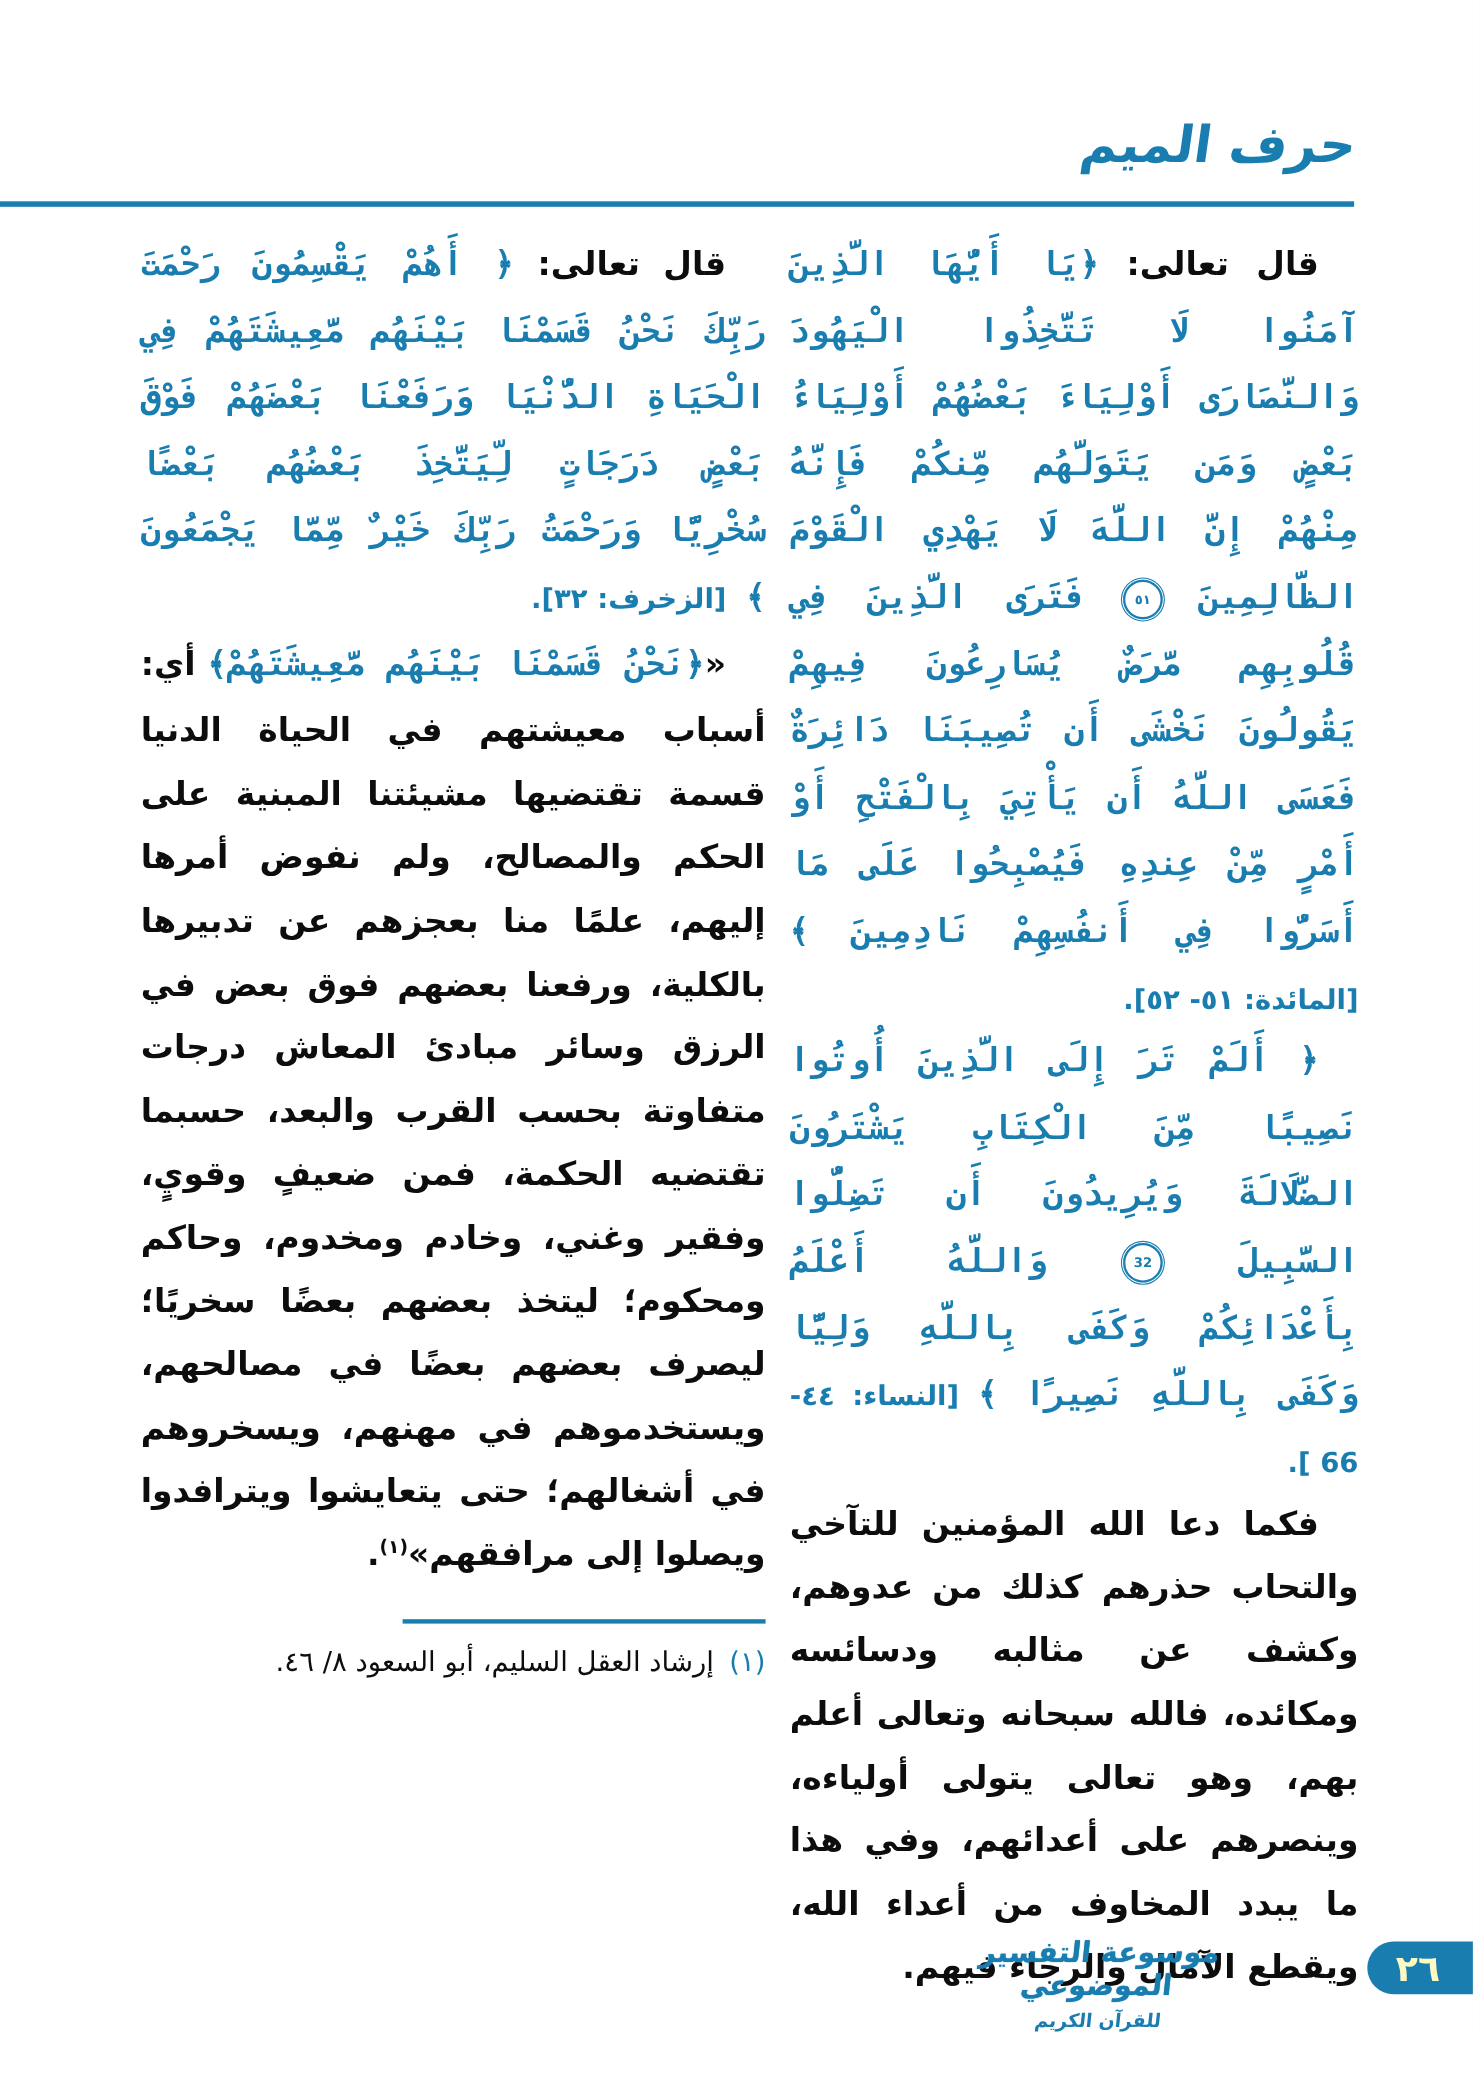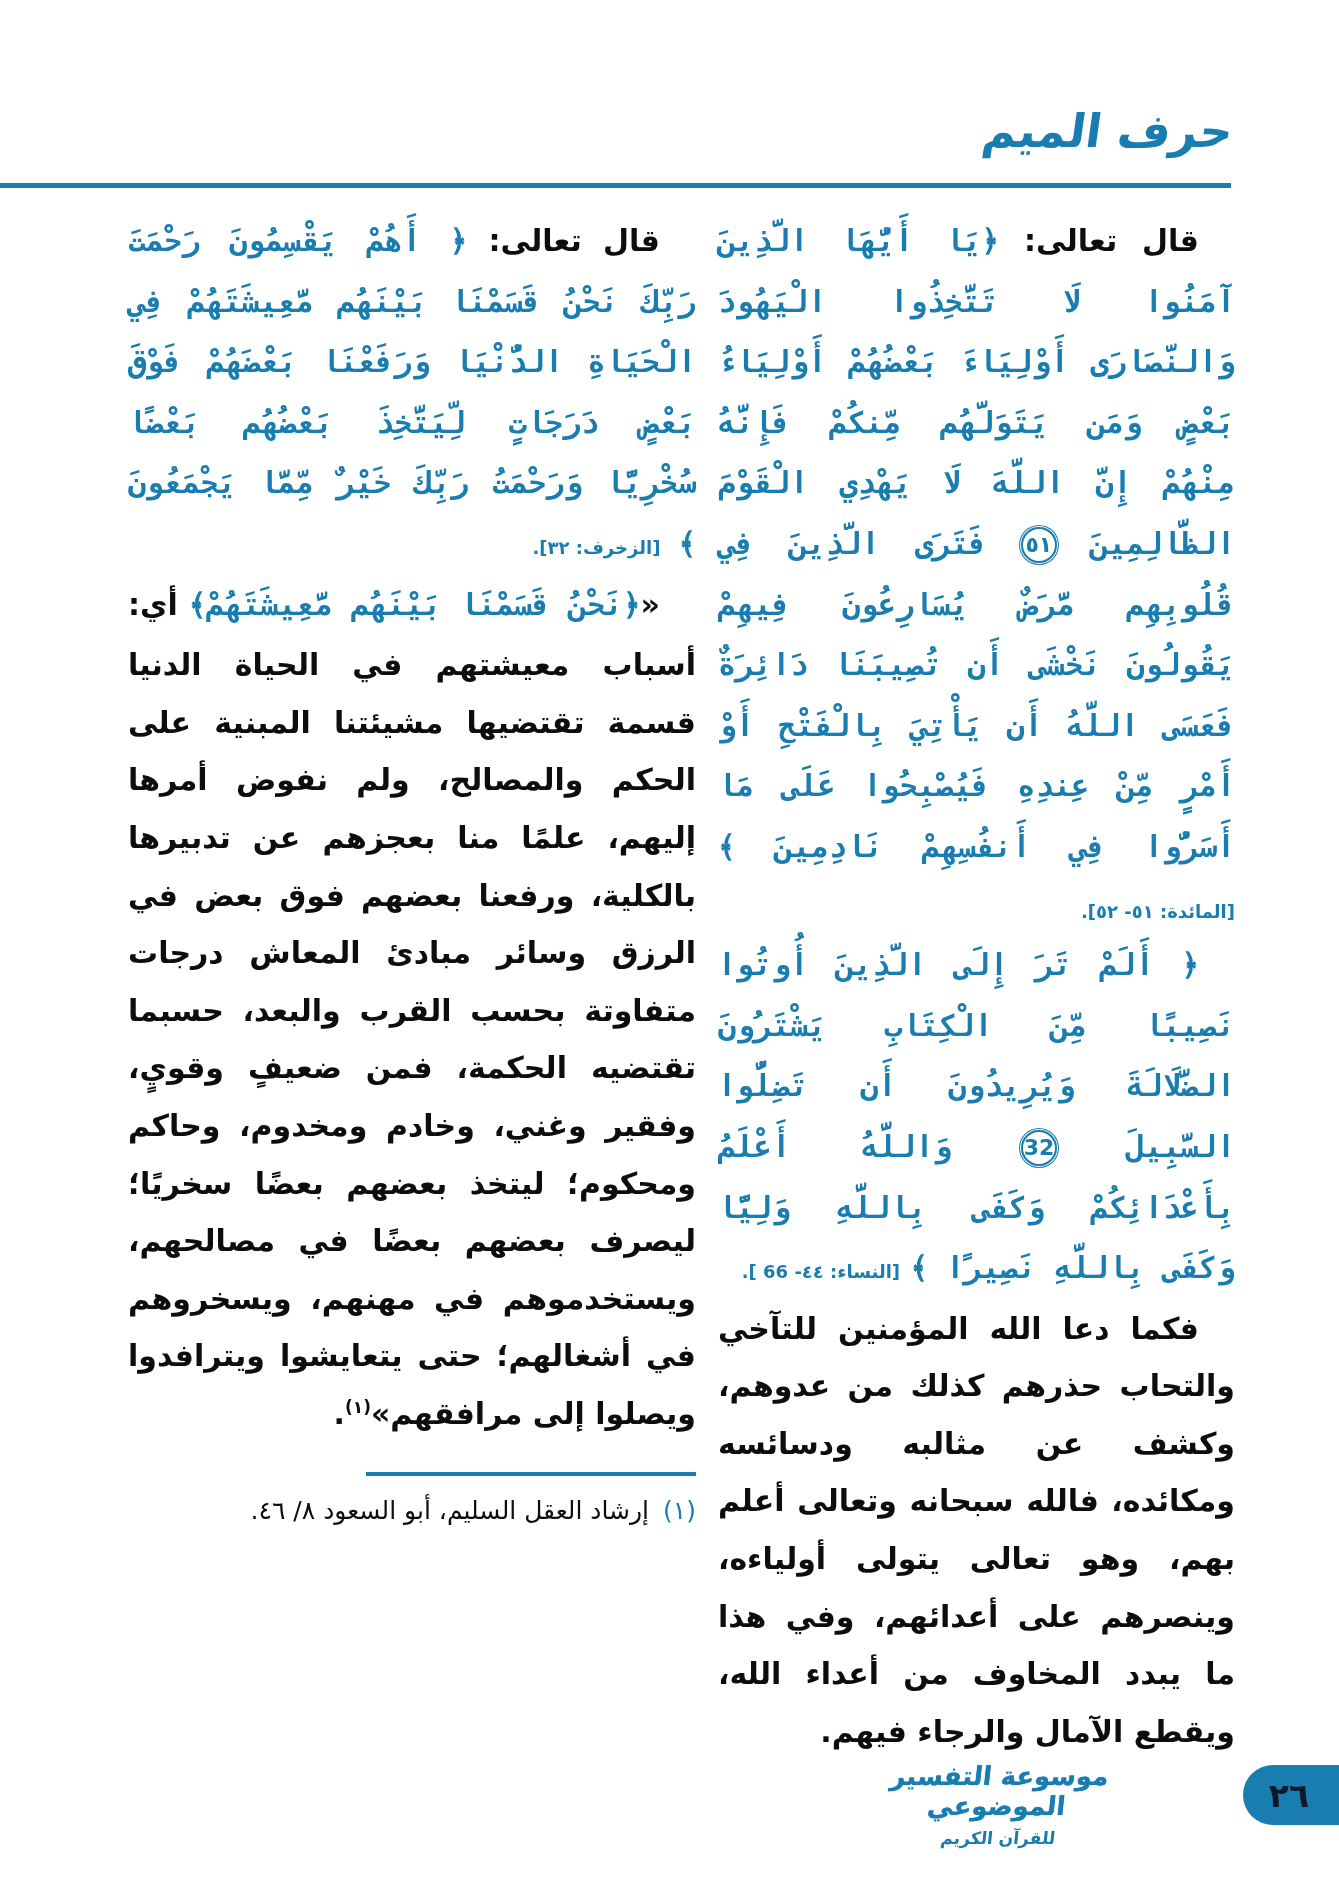--- a/index.html
+++ b/index.html
@@ -49,30 +49,30 @@
     font-size:30px;
     font-weight:bold;
     line-height:1.92;
     text-align:justify;
   }
   .col-right{width:517px;}
   .col-left{width:568px;}
   .col p{margin:0;}
   .indent{text-indent:36px;}
   .quran{color:var(--accent);font-family:Liberation Mono, monospace;}
-  .ref{color:var(--accent);font-size:18px;}
+  .ref{color:var(--accent);font-size:25px;}
   .vnum{
     display:inline-flex;
     align-items:center;justify-content:center;
     width:36px;height:36px;
     border:2px solid var(--accent);
     border-radius:50%;
     box-shadow:0 0 0 1px var(--page-bg), 0 0 0 2px var(--accent);
     color:var(--accent);
-    font-size:22px;line-height:1;
+    font-size:12px;line-height:1;
     vertical-align:middle;
     margin:0 6px;
     text-indent:0;
   }
   .fn-sup{
     font-size:17px;
     vertical-align:super;
     line-height:0;
     color:var(--ink);
   }
@@ -107,24 +107,24 @@
   }
   .logo-subtitle{
     font-size:17px;
     font-weight:bold;
     margin-top:6px;
     transform:skewX(-6deg);
   }
   .page-badge{
     position:absolute;
     top:1765px;right:0;
-    width:96px;height:60px;
+    width:96px;height:48px;
     background:var(--accent);
     border-radius:36px 0 0 36px;
-    color:#0f172a;
+    color:#fef9c3;
     display:flex;align-items:center;justify-content:center;
     font-size:33px;font-weight:bold;
     letter-spacing:6px;
     padding-right:4px;
   }
 </style>
 </head>
 <body>
 
 <div class="page">

